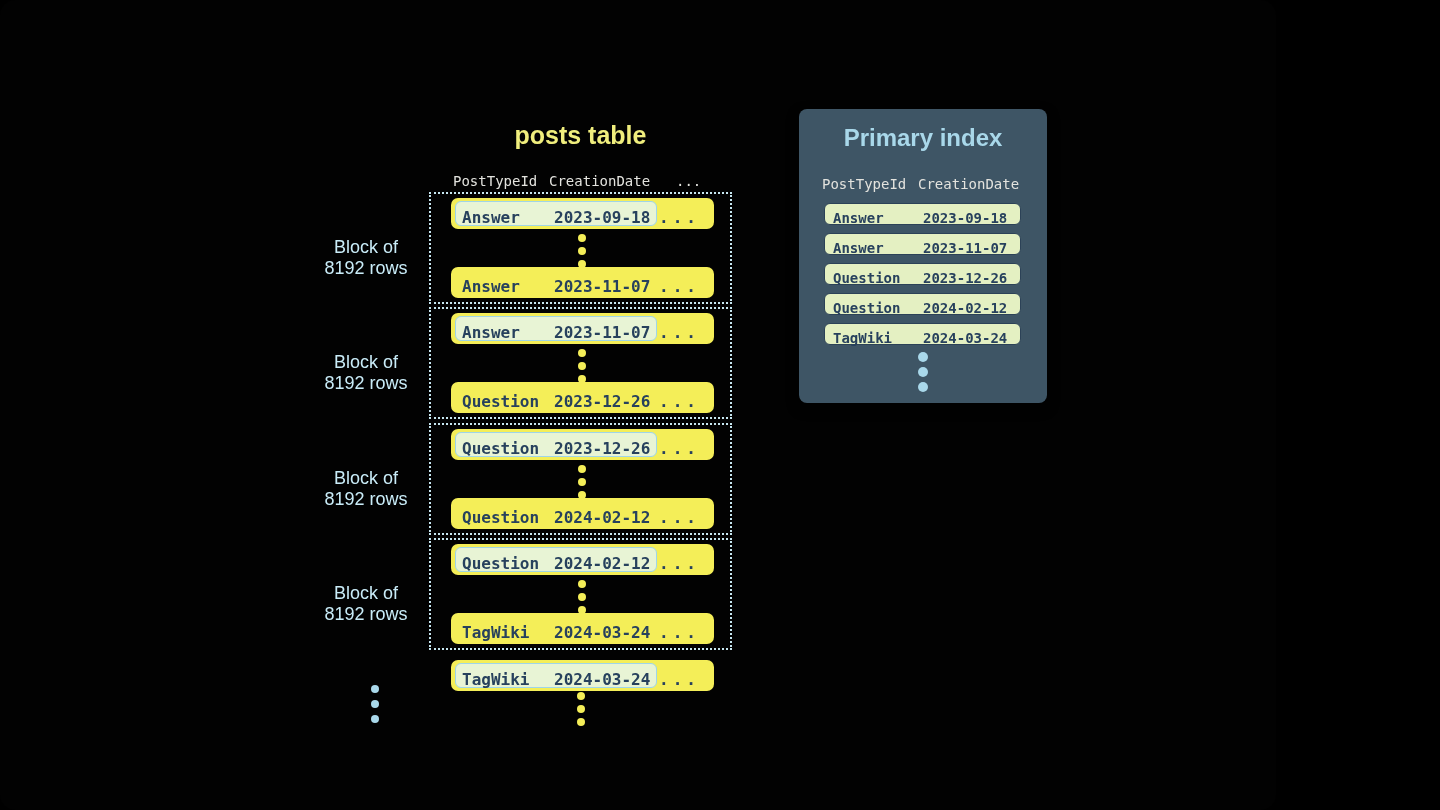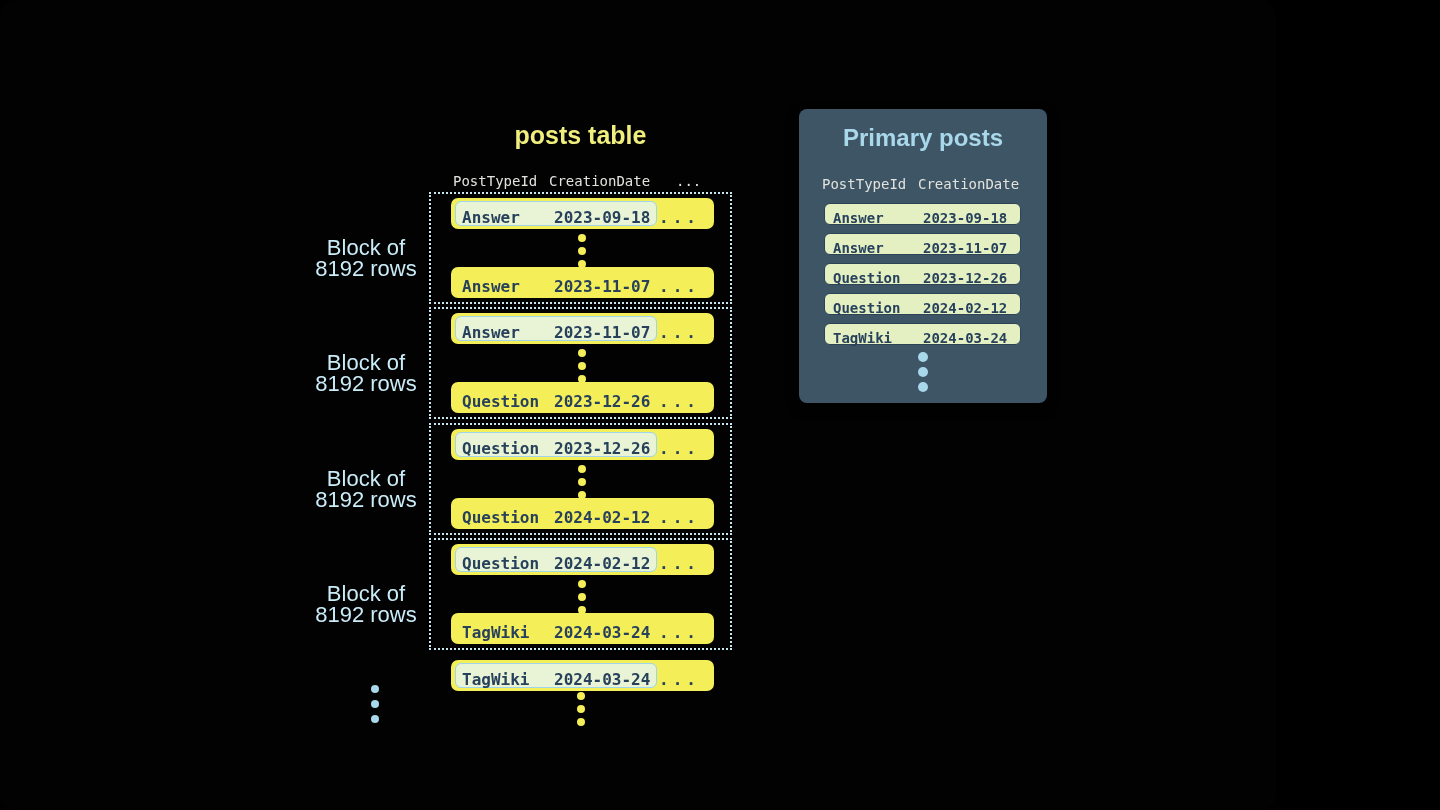--- a/index.html
+++ b/index.html
@@ -61,21 +61,21 @@
   .rowdots{margin-left:auto;font-weight:700;font-size:16px;color:var(--rowText);letter-spacing:4px;}
 
   .vdots{position:absolute;}
   .vdots i{display:block;width:8px;height:8px;border-radius:50%;margin-bottom:5px;}
   .vdots.ydots i{background:var(--yellow);}
   .vdots.bdots i{background:var(--lightBlue);}
   .block .vdots{left:147px;top:40px;}
 
   .block-label{
     position:absolute;left:306px;width:120px;text-align:center;
-    font-size:22px;line-height:21px;color:var(--paleBlue);
+    font-size:18px;line-height:21px;color:var(--paleBlue);
   }
   .block-label.l0{top:237px;} .block-label.l1{top:352px;}
   .block-label.l2{top:468px;} .block-label.l3{top:583px;}
 
   .tail-row{position:absolute;left:451px;top:660px;}
   .tail-dots{left:577px;top:692px;}
   .left-dots{left:371px;top:685px;}
   .left-dots i{margin-bottom:7px;}
 
   
@@ -236,21 +236,21 @@
       <i></i>
       <i></i>
     </div>
   <div class="vdots bdots left-dots">
       <i></i>
       <i></i>
       <i></i>
     </div>
 
   <div class="panel">
-    <div class="panel-title">Primary posts</div>
+    <div class="panel-title">Primary index</div>
     <div class="panel-headers mono">
       <span class="col1">PostTypeId</span>
       <span class="col2">CreationDate</span>
     </div>
 
     <div class="irow r0">
       <span class="itype mono">Answer</span>
       <span class="idate mono">2023-09-18</span>
     </div>
     <div class="irow r1">

